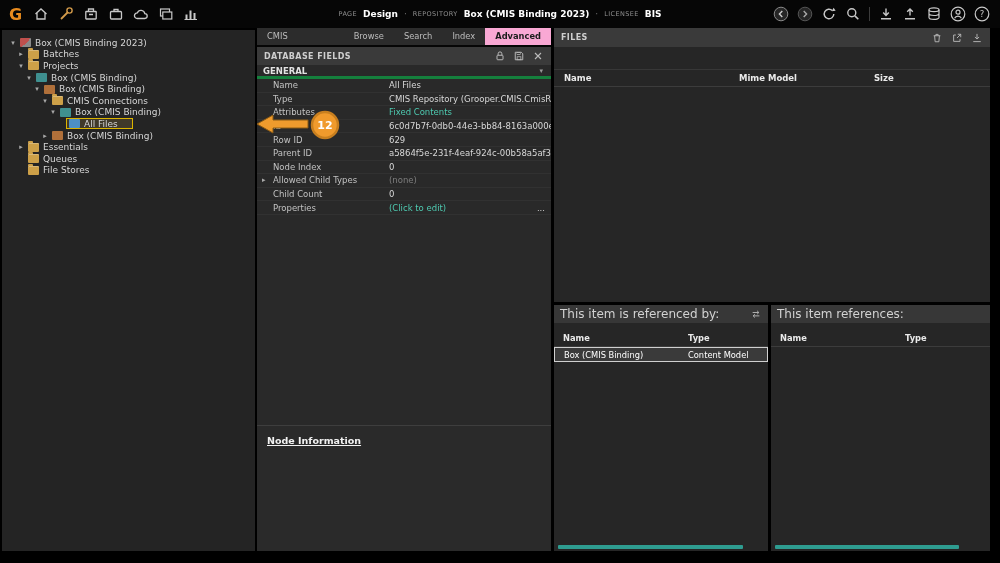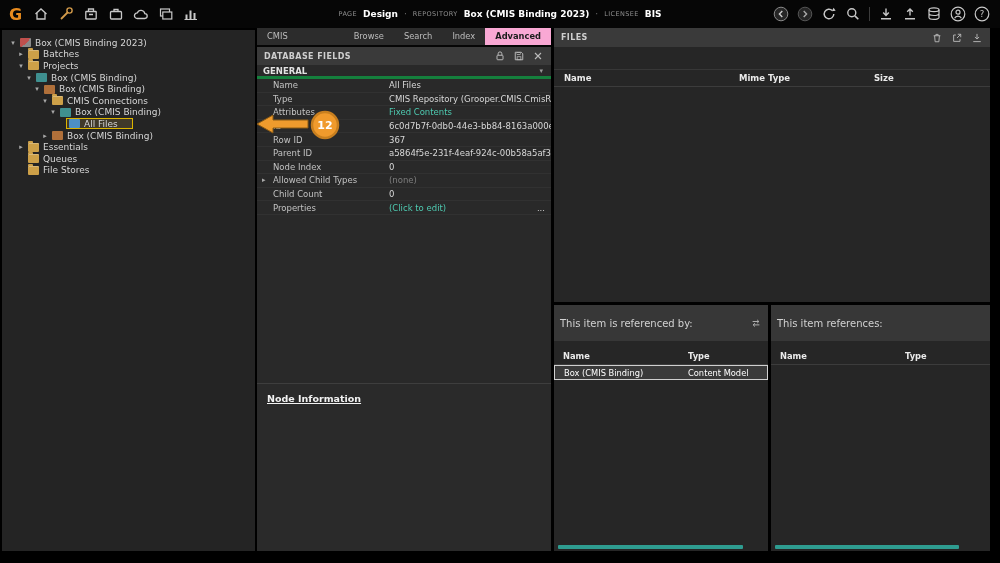--- a/index.html
+++ b/index.html
@@ -59,21 +59,21 @@
                  border-bottom:3px solid #15803d; }
   .chev { margin-left:auto; font-size:7px; color:#9a9a9a; }
   .prow { position:relative; display:flex; align-items:center; height:13.6px;
           border-bottom:1px solid #313131; font-size:8.5px; }
   .row-exp { position:absolute; left:5px; font-size:7px; color:#a8a8a8; }
   .plabel { width:132px; flex:none; padding-left:16px; color:#c2c2c2; white-space:nowrap; overflow:hidden; }
   .pvalue { flex:1; color:#d8d8d8; white-space:nowrap; overflow:hidden; cursor:default; }
   .pvalue.link { color:#4ec9b0; }
   .pvalue.muted { color:#7e7e7e; }
   .dotsbtn { margin-left:auto; padding:0 6px; color:#cfcfcf; cursor:pointer; }
-  .help { height:168px; flex:none; border-top:1px solid #3e3e3e; background:#2a2a2a; padding:9px 10px; }
+  .help { height:126px; flex:none; border-top:1px solid #3e3e3e; background:#2a2a2a; padding:9px 10px; }
   .help h3 { font-size:9.5px; color:#f2f2f2; text-decoration:underline; margin-bottom:8px;
              font-weight:bold; }
   .help p { font-size:8.2px; color:#b5b5b5; line-height:1.5; }
 
   
   .right-panel { position:absolute; left:554px; top:28px; width:436px; height:523px;
                  display:flex; flex-direction:column; }
   .files-section { height:274px; flex:none; background:#262626; display:flex; flex-direction:column; }
   .panel-header { height:19px; background:#3a3a3a; display:flex; align-items:center;
                   padding:0 7px; font-size:8px; font-weight:bold; letter-spacing:.4px;
@@ -82,21 +82,21 @@
   .files-cols { display:grid; grid-template-columns:175px 135px 1fr; padding-left:10px;
                 height:18px; align-items:center; margin-top:22px; font-size:8.5px;
                 font-weight:bold; color:#eaeaea; border-top:1px solid #373737;
                 border-bottom:1px solid #3c3c3c; }
   .files-body { flex:1; }
   .refs-row { display:flex; gap:3px; margin-top:3px; flex:1; }
   .ref-panel { background:#262626; position:relative; display:flex; flex-direction:column; }
   .ref-panel.leftp { width:214px; flex:none; }
   .ref-panel.rightp { flex:1; }
   .ref-header { height:18px; background:#373737; display:flex; align-items:center;
-                padding:18px 6px; font-size:10px; color:#d2d2d2; flex:none; }
+                padding:0 6px; font-size:12px; color:#d2d2d2; flex:none; }
   .ref-cols { display:grid; grid-template-columns:125px 1fr; padding-left:9px; height:17px;
               align-items:center; margin-top:7px; font-size:8.3px; font-weight:bold;
               color:#eaeaea; border-bottom:1px solid #3c3c3c; }
   .ref-body { flex:1; position:relative; }
   .ref-row { display:grid; grid-template-columns:124px 1fr; padding-left:9px; height:15px;
              align-items:center; font-size:8.3px; color:#ffffff; border:1px solid #cfcfcf;
              background:#3a3a3a; cursor:pointer; }
   .hscroll { position:absolute; bottom:2px; left:4px; height:4px; background:#2e9c90;
              border-radius:1px; cursor:pointer; }
   .hscroll.w1 { width:185px; } .hscroll.w2 { width:184px; }
@@ -361,21 +361,21 @@
       <div class="prow">
         <span class="plabel">Attributes</span>
         <span class="pvalue link">Fixed Contents</span>
       </div>
       <div class="prow">
         <span class="plabel">ID</span>
         <span class="pvalue">6c0d7b7f-0db0-44e3-bb84-8163a000e...</span>
       </div>
       <div class="prow">
         <span class="plabel">Row ID</span>
-        <span class="pvalue">367</span>
+        <span class="pvalue">629</span>
       </div>
       <div class="prow">
         <span class="plabel">Parent ID</span>
         <span class="pvalue">a5864f5e-231f-4eaf-924c-00b58a5af30d</span>
       </div>
       <div class="prow">
         <span class="plabel">Node Index</span>
         <span class="pvalue">0</span>
       </div>
       <div class="prow">
@@ -416,21 +416,21 @@
           </span>
           <span class="sm-ic">
             <svg viewBox="0 0 16 16">
                 <path d="M8 2.5 V9 M5.2 6.6 L8 9.4 L10.8 6.6 M3 12.8 H13" stroke="#bbbbbb" fill="none" stroke-width="1.2"></path>
               </svg>
           </span>
         </span>
       </div>
       <div class="files-cols">
         <span>Name</span>
-        <span>Mime Type</span>
+        <span>Mime Model</span>
         <span>Size</span>
       </div>
       <div class="files-body"></div>
     </div>
 
     <div class="refs-row">
       <div class="ref-panel leftp">
         <div class="ref-header">
           <span>This item is referenced by:</span>
           <span class="ph-icons">

